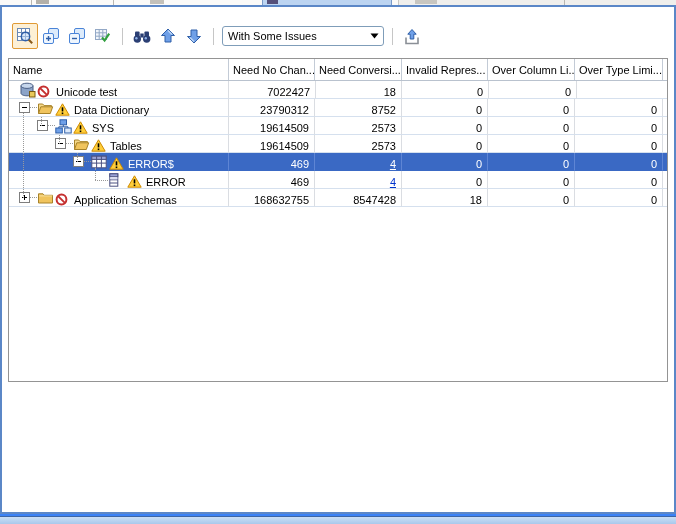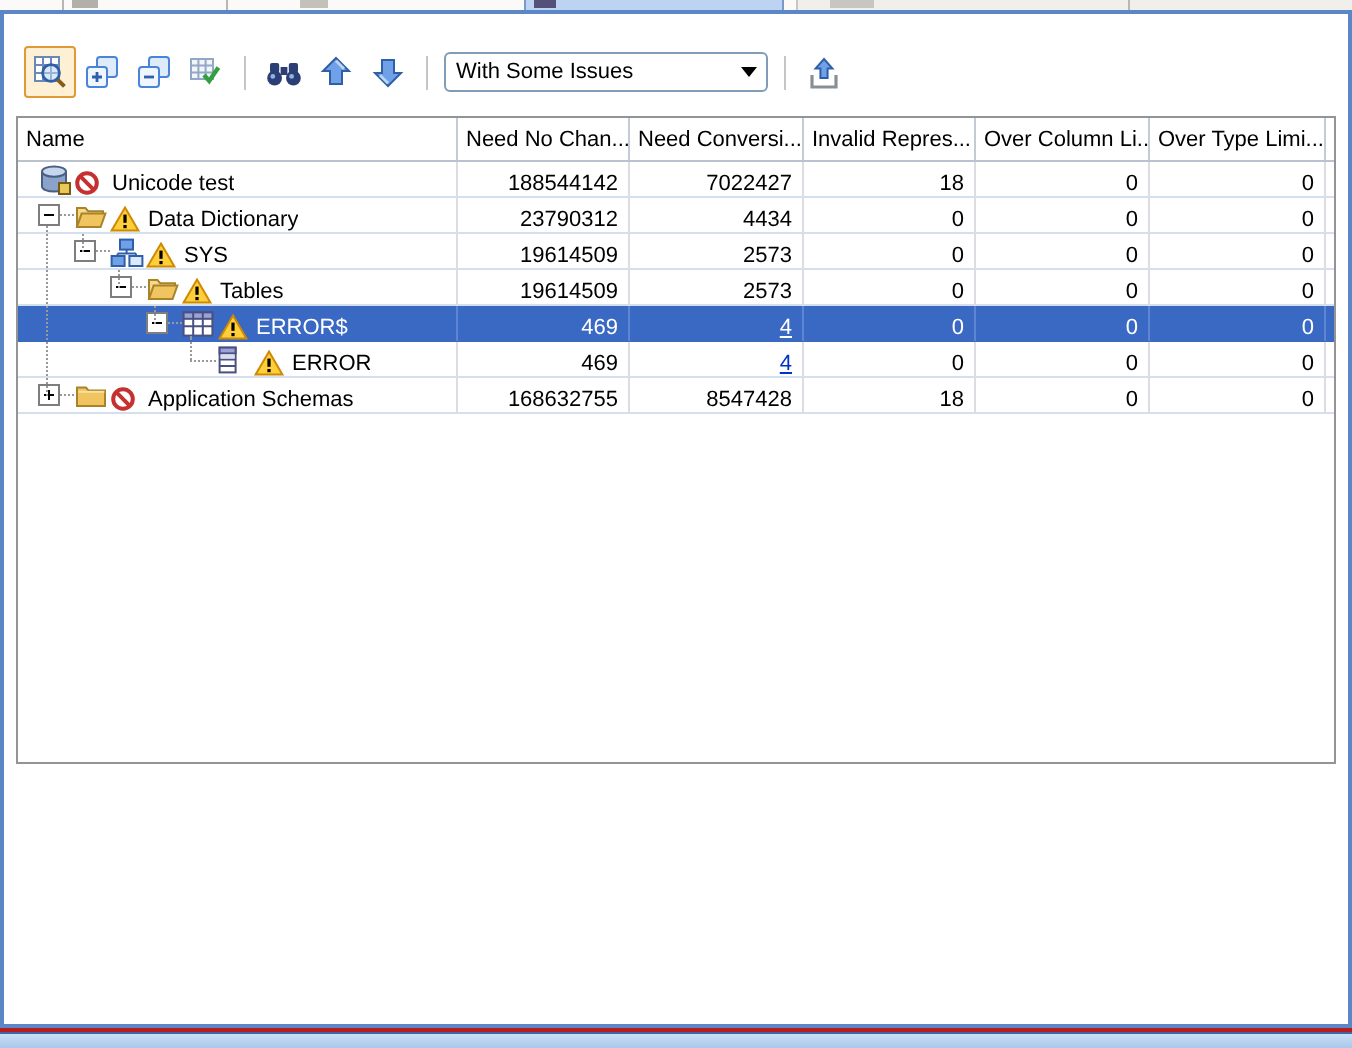--- a/index.html
+++ b/index.html
@@ -1,16 +1,16 @@
 <!DOCTYPE html>
 <html><head>
 <meta charset="utf-8">
 <style>
   html,body{margin:0;padding:0;background:#fff;}
-  .screen{position:relative;width:676px;height:524px;overflow:hidden;background:#b91c1c;
+  .screen{position:relative;width:676px;height:524px;overflow:hidden;background:#3b82f6;
           font-family:"Liberation Sans","DejaVu Sans",sans-serif;font-size:11px;color:#000;}
   
   .tabstrip{position:absolute;left:0;top:0;width:676px;height:5px;background:#FBFAF8;}
   .tabseg{position:absolute;top:0;height:5px;}
   .tabseg.active{background:#BCD4F1;border-left:1px solid #7A9BC8;border-right:1px solid #7A9BC8;}
   .tabseg.inactive{background:#F0EFEC;border-left:1px solid #C9C7C2;}
   .tabicon{position:absolute;top:0;height:4px;}
   .tabdiv{position:absolute;top:0;height:5px;width:1px;background:#B9B7B2;}
   
   .panel{position:absolute;left:0;top:5px;width:672px;height:505px;border:2px solid #5B87C7;background:#fff;}
@@ -182,21 +182,20 @@
                 </svg>
               </span>
               <span class="sicon">
                 <svg width="13" height="13" viewBox="0 0 13 13">
                   <circle cx="6.5" cy="6.5" r="4.9" fill="rgba(255,255,255,0.85)" stroke="#C53030" stroke-width="2"></circle>
                   <line x1="3.1" y1="3.1" x2="9.9" y2="9.9" stroke="#C53030" stroke-width="2"></line>
                 </svg>
               </span>
               <span class="nlabel">Unicode test</span>
             </div>
-            <div class="cell numcell" style="width: 86px;">188544142</div>
             <div class="cell numcell" style="width: 87px;">7022427</div>
             <div class="cell numcell" style="width: 86px;">18</div>
             <div class="cell numcell" style="width: 87px;">0</div>
             <div class="cell numcell" style="width: 88px;">0</div>
             <div class="cell rfiller"></div>
           </div>
           <div class="trow">
             <div class="cell namecell" style="width: 220px; padding-left: 10px;">
               <span class="xslot">
                 <span class="xbox"></span>
@@ -211,21 +210,21 @@
               <span class="sicon">
                 <svg width="15" height="13" viewBox="0 0 15 13">
                   <path d="M7.5 0.8 L14.2 12.2 H0.8 Z" fill="#FFCE3A" stroke="#CE8A00"></path>
                   <rect x="6.7" y="4.3" width="1.6" height="4.1" fill="#000"></rect>
                   <rect x="6.7" y="9.5" width="1.6" height="1.6" fill="#000"></rect>
                 </svg>
               </span>
               <span class="nlabel">Data Dictionary</span>
             </div>
             <div class="cell numcell" style="width: 86px;">23790312</div>
-            <div class="cell numcell" style="width: 87px;">4434</div>
+            <div class="cell numcell" style="width: 87px;">8752</div>
             <div class="cell numcell" style="width: 86px;">0</div>
             <div class="cell numcell" style="width: 87px;">0</div>
             <div class="cell numcell" style="width: 88px;">0</div>
             <div class="cell rfiller"></div>
           </div>
           <div class="trow">
             <div class="cell namecell" style="width: 220px; padding-left: 28px;">
               <span class="xslot">
                 <span class="xbox"></span>
                 <span class="xconn"></span>

